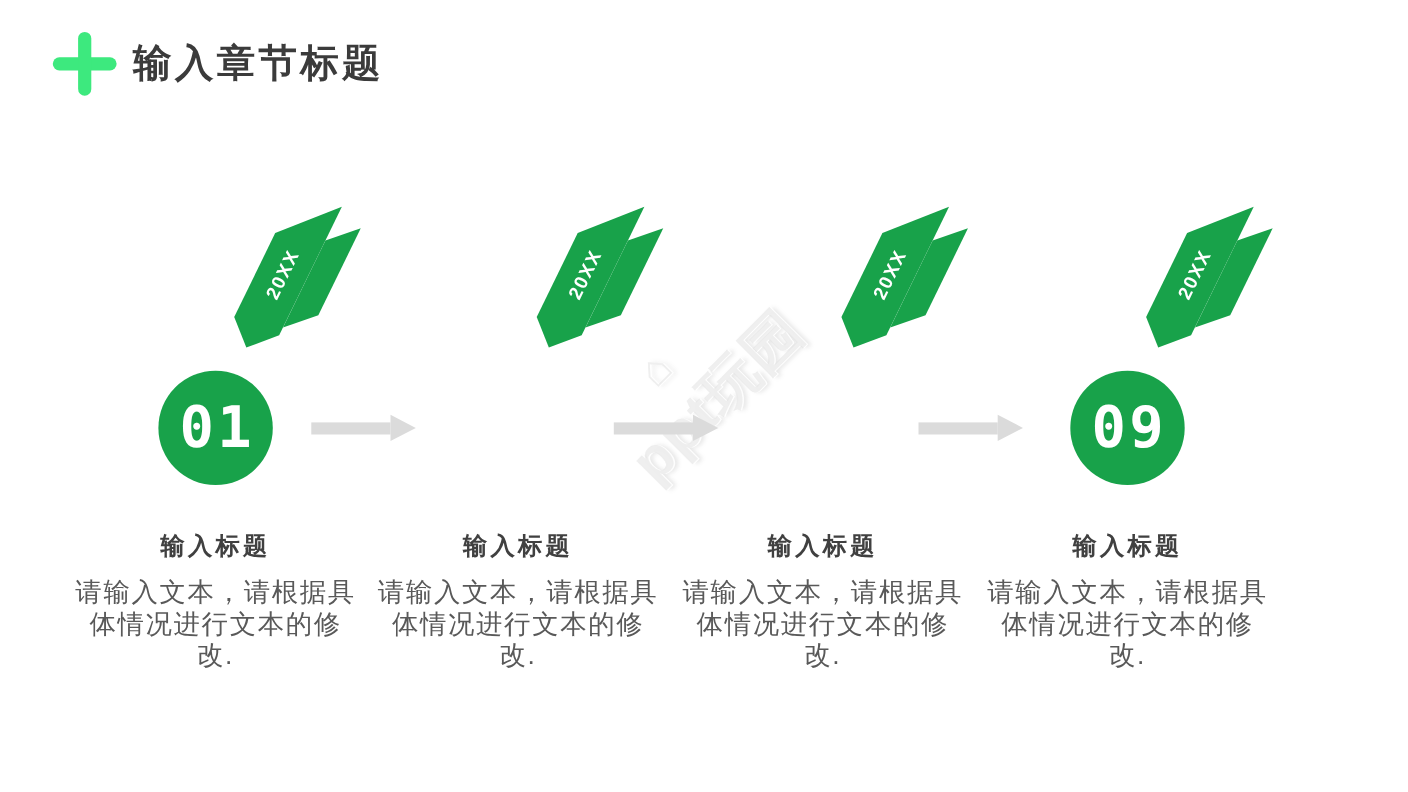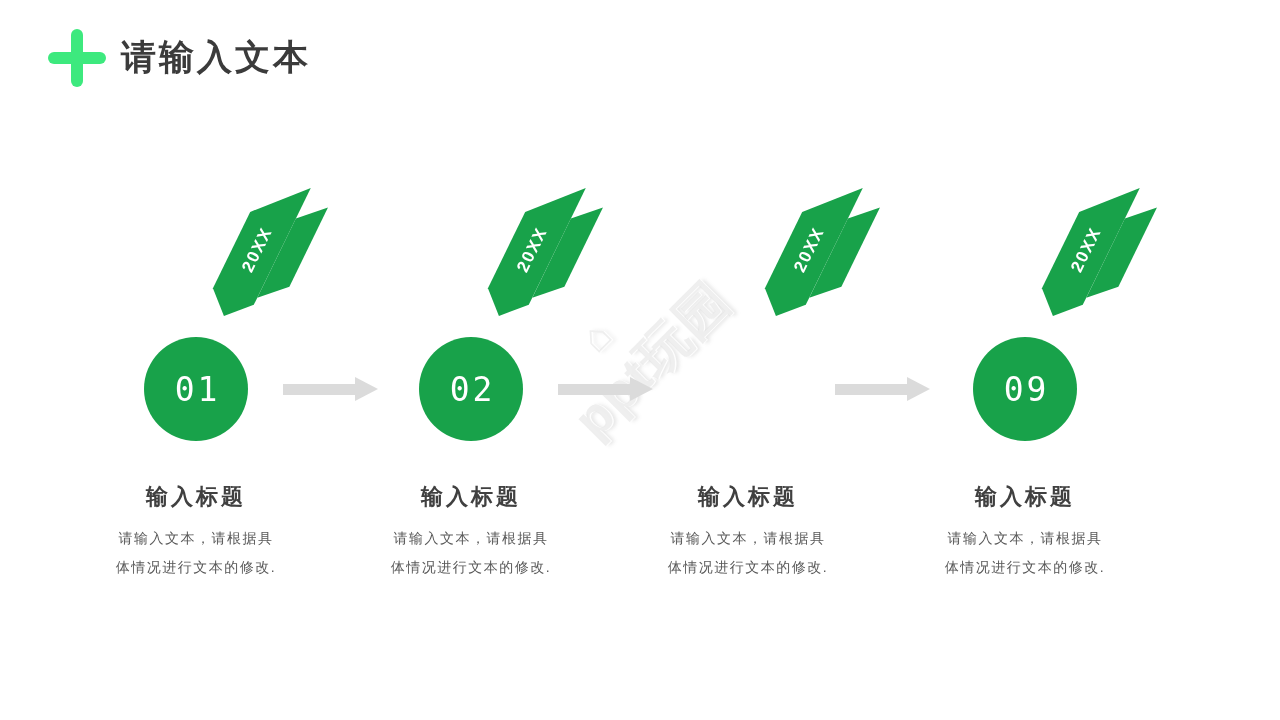--- a/index.html
+++ b/index.html
@@ -33,49 +33,49 @@
   }
   
   .step{position:absolute;top:0;width:276px;height:720px;}
   .ribbon{position:absolute;left:146px;top:168px;width:130px;height:170px;}
   .circle{
     position:absolute;left:86px;top:337px;width:104px;height:104px;border-radius:50%;
     background:#18A24A;display:flex;align-items:center;justify-content:center;
   }
   .circle .num{
     color:#ffffff;font-family:"DejaVu Sans Mono","Liberation Mono",monospace;
-    font-weight:normal;font-size:33px;letter-spacing:3px;padding-left:3px;
+    font-weight:bold;font-size:52px;letter-spacing:3px;padding-left:3px;
   }
   .step-title{
     position:absolute;left:0;top:482px;width:276px;text-align:center;
     font-size:22px;font-weight:bold;color:#404040;letter-spacing:3px;
   }
   .step-body{
     position:absolute;left:8px;top:524px;width:260px;text-align:center;
-    font-size:14px;line-height:29px;color:#595959;letter-spacing:1.5px;
+    font-size:24px;line-height:29px;color:#595959;letter-spacing:1.5px;
   }
   
   .arrow{position:absolute;top:377px;width:100px;height:24px;}
   .arrow .shaft{position:absolute;left:0;top:7px;width:72px;height:11px;background:#DBDBDB;}
   .arrow .head{
     position:absolute;left:72px;top:0;width:0;height:0;
     border-top:12px solid transparent;border-bottom:12px solid transparent;
     border-left:23px solid #DBDBDB;
   }
 </style>
 </head>
 <body>
 
 <div class="slide">
 
   <div class="plus-icon">
     <div class="bar-h"></div>
     <div class="bar-v"></div>
   </div>
-  <div class="page-title">请输入文本</div>
+  <div class="page-title">输入章节标题</div>
 
   <div class="watermark">
     <div class="wm-inner">
       <span class="wm-house">⌂</span><span class="wm-text">ppt玩园</span>
     </div>
   </div>
 
   <div class="step" style="left:58px">
     <svg class="ribbon" viewBox="0 0 130 170">
       <g transform="rotate(26 60 84)" fill="#18A24A">
@@ -100,23 +100,20 @@
   </div>
 
   <div class="step" style="left:333px">
     <svg class="ribbon" viewBox="0 0 130 170">
       <g transform="rotate(26 60 84)" fill="#18A24A">
         <polygon points="74,40 98,16 98,104 74,128"></polygon>
         <polygon points="30,54 74,6 74,136 52,159 30,139"></polygon>
       </g>
       <text transform="translate(58 84) rotate(-64)" text-anchor="middle" fill="#ffffff" font-size="17" font-weight="bold" letter-spacing="1.5">20XX</text>
     </svg>
-    <div class="circle">
-      <span class="num">02</span>
-    </div>
     <div class="step-title">输入标题</div>
     <div class="step-body">
       <span>请输入文本，请根据具</span><br>
       <span>体情况进行文本的修改.</span>
     </div>
   </div>
 
   <div class="arrow" style="left:558px">
     <div class="shaft"></div>
     <div class="head"></div>

